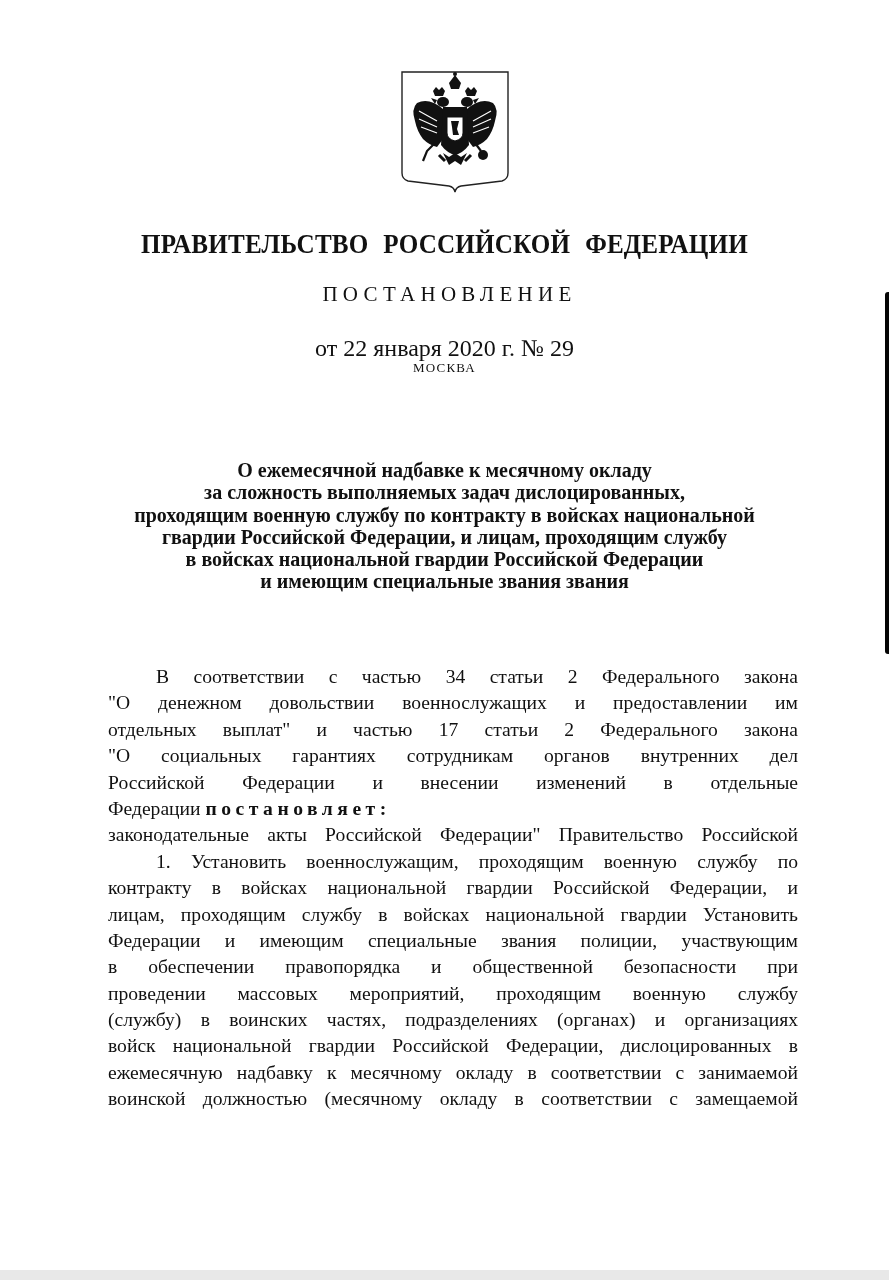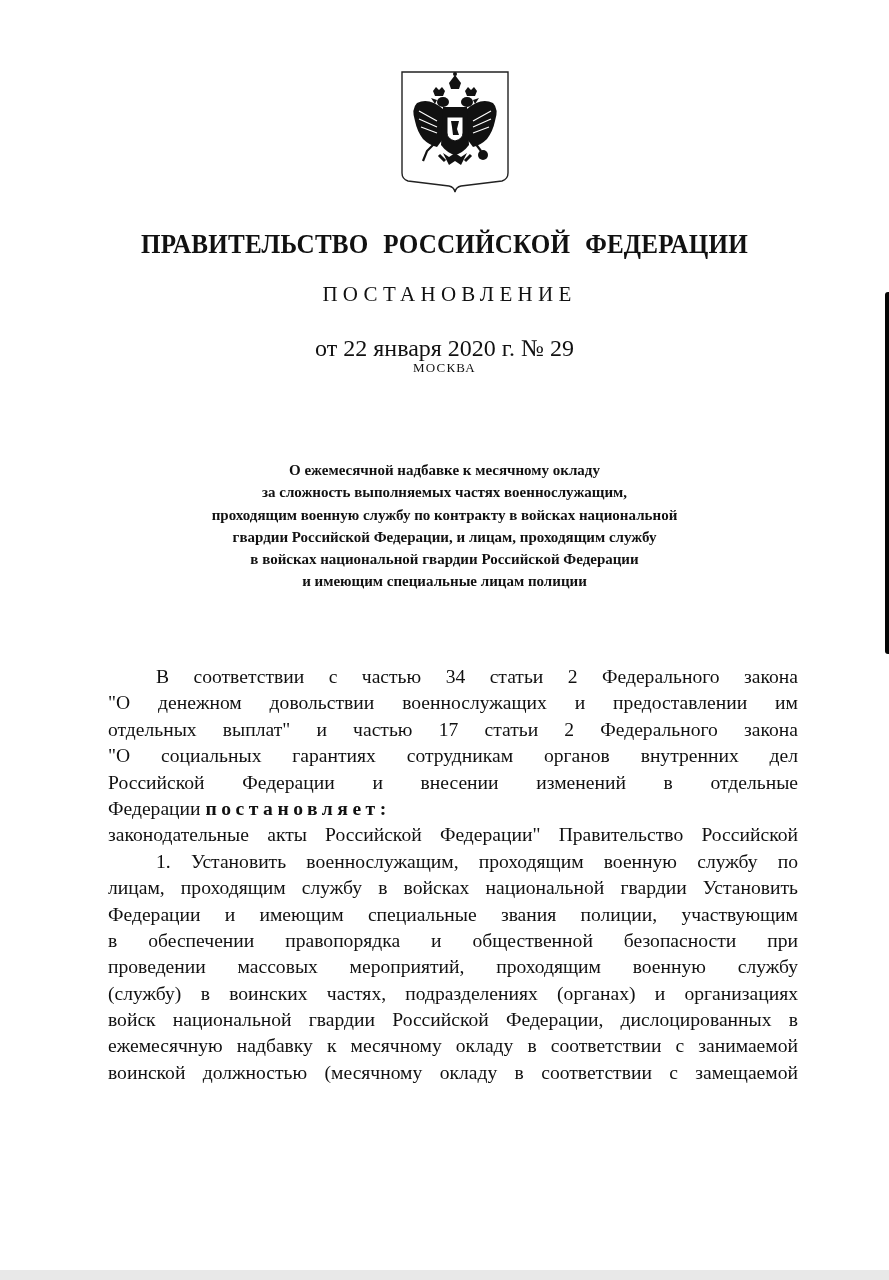--- a/index.html
+++ b/index.html
@@ -59,21 +59,21 @@
       top: 360px;
       font-size: 13px;
       letter-spacing: 1.2px;
     }
     .subject {
       position: absolute;
       left: 0;
       top: 459px;
       width: 889px;
       text-align: center;
-      font-size: 15px;
+      font-size: 20px;
       font-weight: bold;
       line-height: 22.3px;
     }
     .subject .sl {
       display: block;
       white-space: nowrap;
     }
     .body-text {
       position: absolute;
       left: 108px;
@@ -155,39 +155,40 @@
     <path d="M40 86 L46 92 M72 86 L66 92" stroke="#111" stroke-width="3"></path>
   </svg>
 
   <div class="center-line gov-title">ПРАВИТЕЛЬСТВО  РОССИЙСКОЙ  ФЕДЕРАЦИИ</div>
   <div class="center-line doc-type">ПОСТАНОВЛЕНИЕ</div>
   <div class="center-line doc-date">от 22 января 2020 г.  №  29</div>
   <div class="center-line doc-city">МОСКВА</div>
 
   <div class="subject">
     <span class="sl">О ежемесячной надбавке к месячному окладу</span>
-    <span class="sl">за сложность выполняемых частях военнослужащим,</span>
+    <span class="sl">за сложность выполняемых задач дислоцированных,</span>
     <span class="sl">проходящим военную службу по контракту в войсках национальной</span>
     <span class="sl">гвардии Российской Федерации, и лицам, проходящим службу</span>
     <span class="sl">в войсках национальной гвардии Российской Федерации</span>
-    <span class="sl">и имеющим специальные лицам полиции</span>
+    <span class="sl">и имеющим специальные звания звания</span>
   </div>
 
   <div class="body-text">
     <div>
       <span class="ln indent">В соответствии с частью 34 статьи 2 Федерального закона</span>
       <span class="ln">"О денежном довольствии военнослужащих и предоставлении им</span>
       <span class="ln">отдельных выплат" и частью 17 статьи 2 Федерального закона</span>
       <span class="ln">"О социальных гарантиях сотрудникам органов внутренних дел</span>
       <span class="ln">Российской Федерации и внесении изменений в отдельные</span>
       <span class="ln last"><span>Федерации </span><span class="spaced">постановляет:</span></span>
       <span class="ln">законодательные акты Российской Федерации" Правительство Российской</span>
     </div>
     <div>
       <span class="ln indent">1. Установить военнослужащим, проходящим военную службу по</span>
+      <span class="ln">контракту в войсках национальной гвардии Российской Федерации, и</span>
       <span class="ln">лицам, проходящим службу в войсках национальной гвардии Установить</span>
       <span class="ln">Федерации и имеющим специальные звания полиции, участвующим</span>
       <span class="ln">в обеспечении правопорядка и общественной безопасности при</span>
       <span class="ln">проведении массовых мероприятий, проходящим военную службу</span>
       <span class="ln">(службу) в воинских частях, подразделениях (органах) и организациях</span>
       <span class="ln">войск национальной гвардии Российской Федерации, дислоцированных в</span>
       <span class="ln">ежемесячную надбавку к месячному окладу в соответствии с занимаемой</span>
       <span class="ln">воинской должностью (месячному окладу в соответствии с замещаемой</span>
     </div>
   </div>

